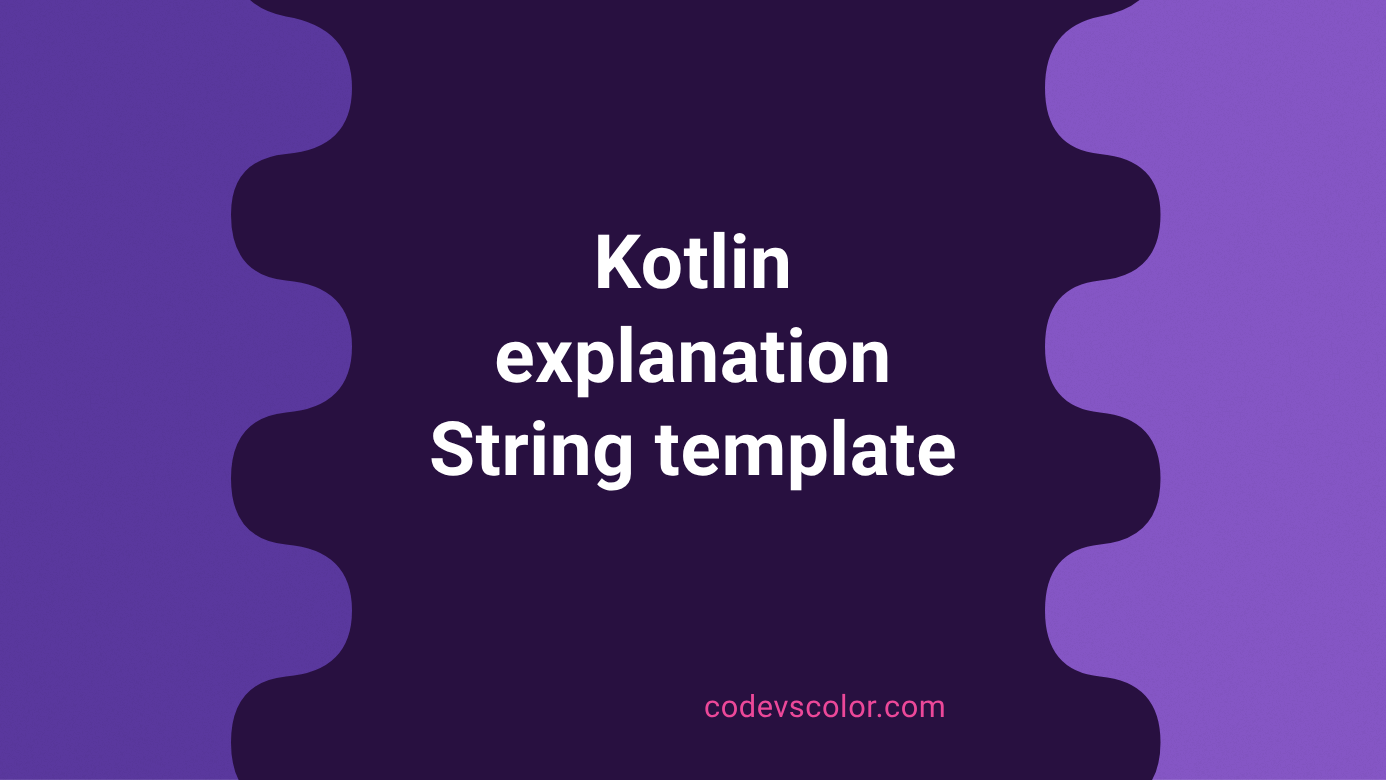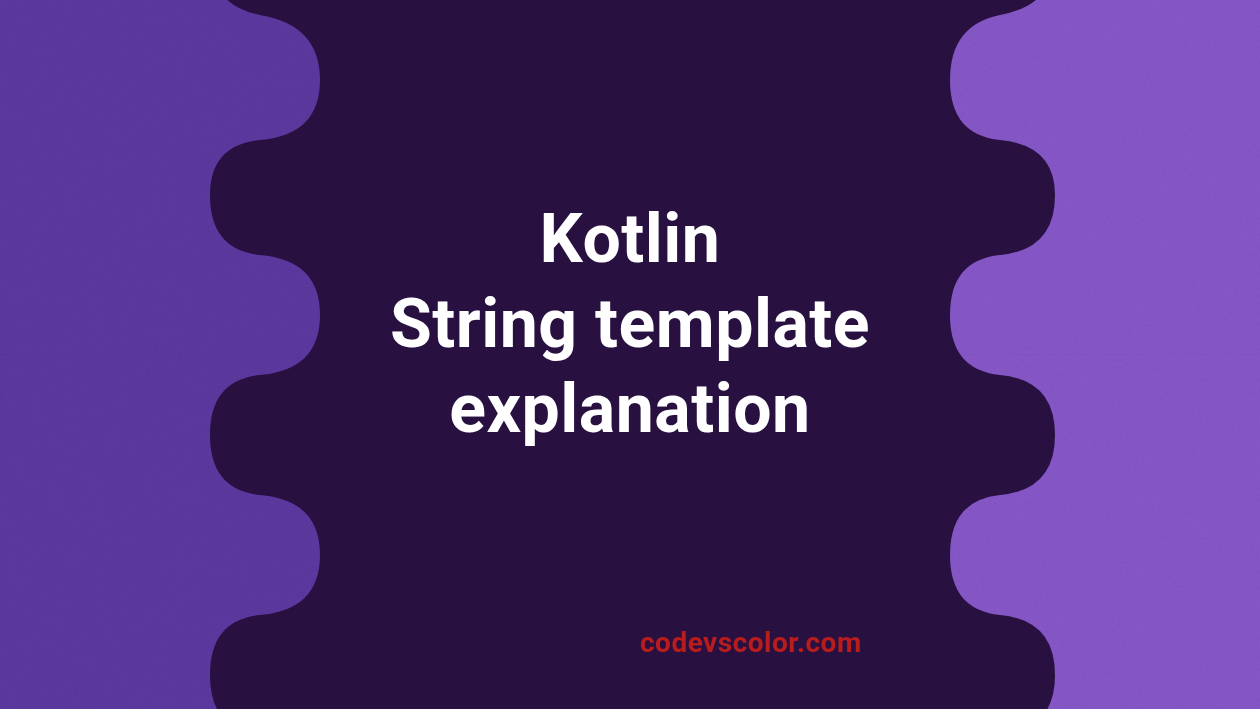--- a/index.html
+++ b/index.html
@@ -64,23 +64,23 @@
       line-height: 1.25;
       letter-spacing: 0.5px;
     }
     
     .watermark {
       position: absolute;
       bottom: 50px;
       left: 50%;
       transform: translateX(10px);
       z-index: 2;
-      color: #b91c1c;
+      color: #ec4899;
       font-size: 28px;
-      font-weight: 700;
+      font-weight: 400;
       letter-spacing: 0.5px;
     }
     
     .noise-overlay {
       position: absolute;
       top: 0;
       left: 0;
       width: 100%;
       height: 100%;
       opacity: 0.03;
@@ -131,18 +131,18 @@
       Q 860,190 860,135
       Q 860,80 910,70
       Q 965,60 965,10
       Q 965,-60 910,-60
       Z
     "></path>
   </svg>
 
   <div class="title-container">
     <div class="title-line">Kotlin</div>
+    <div class="title-line">explanation</div>
     <div class="title-line">String template</div>
-    <div class="title-line">explanation</div>
   </div>
 
   <div class="watermark">codevscolor.com</div>
 </div>
 
 </body></html>

